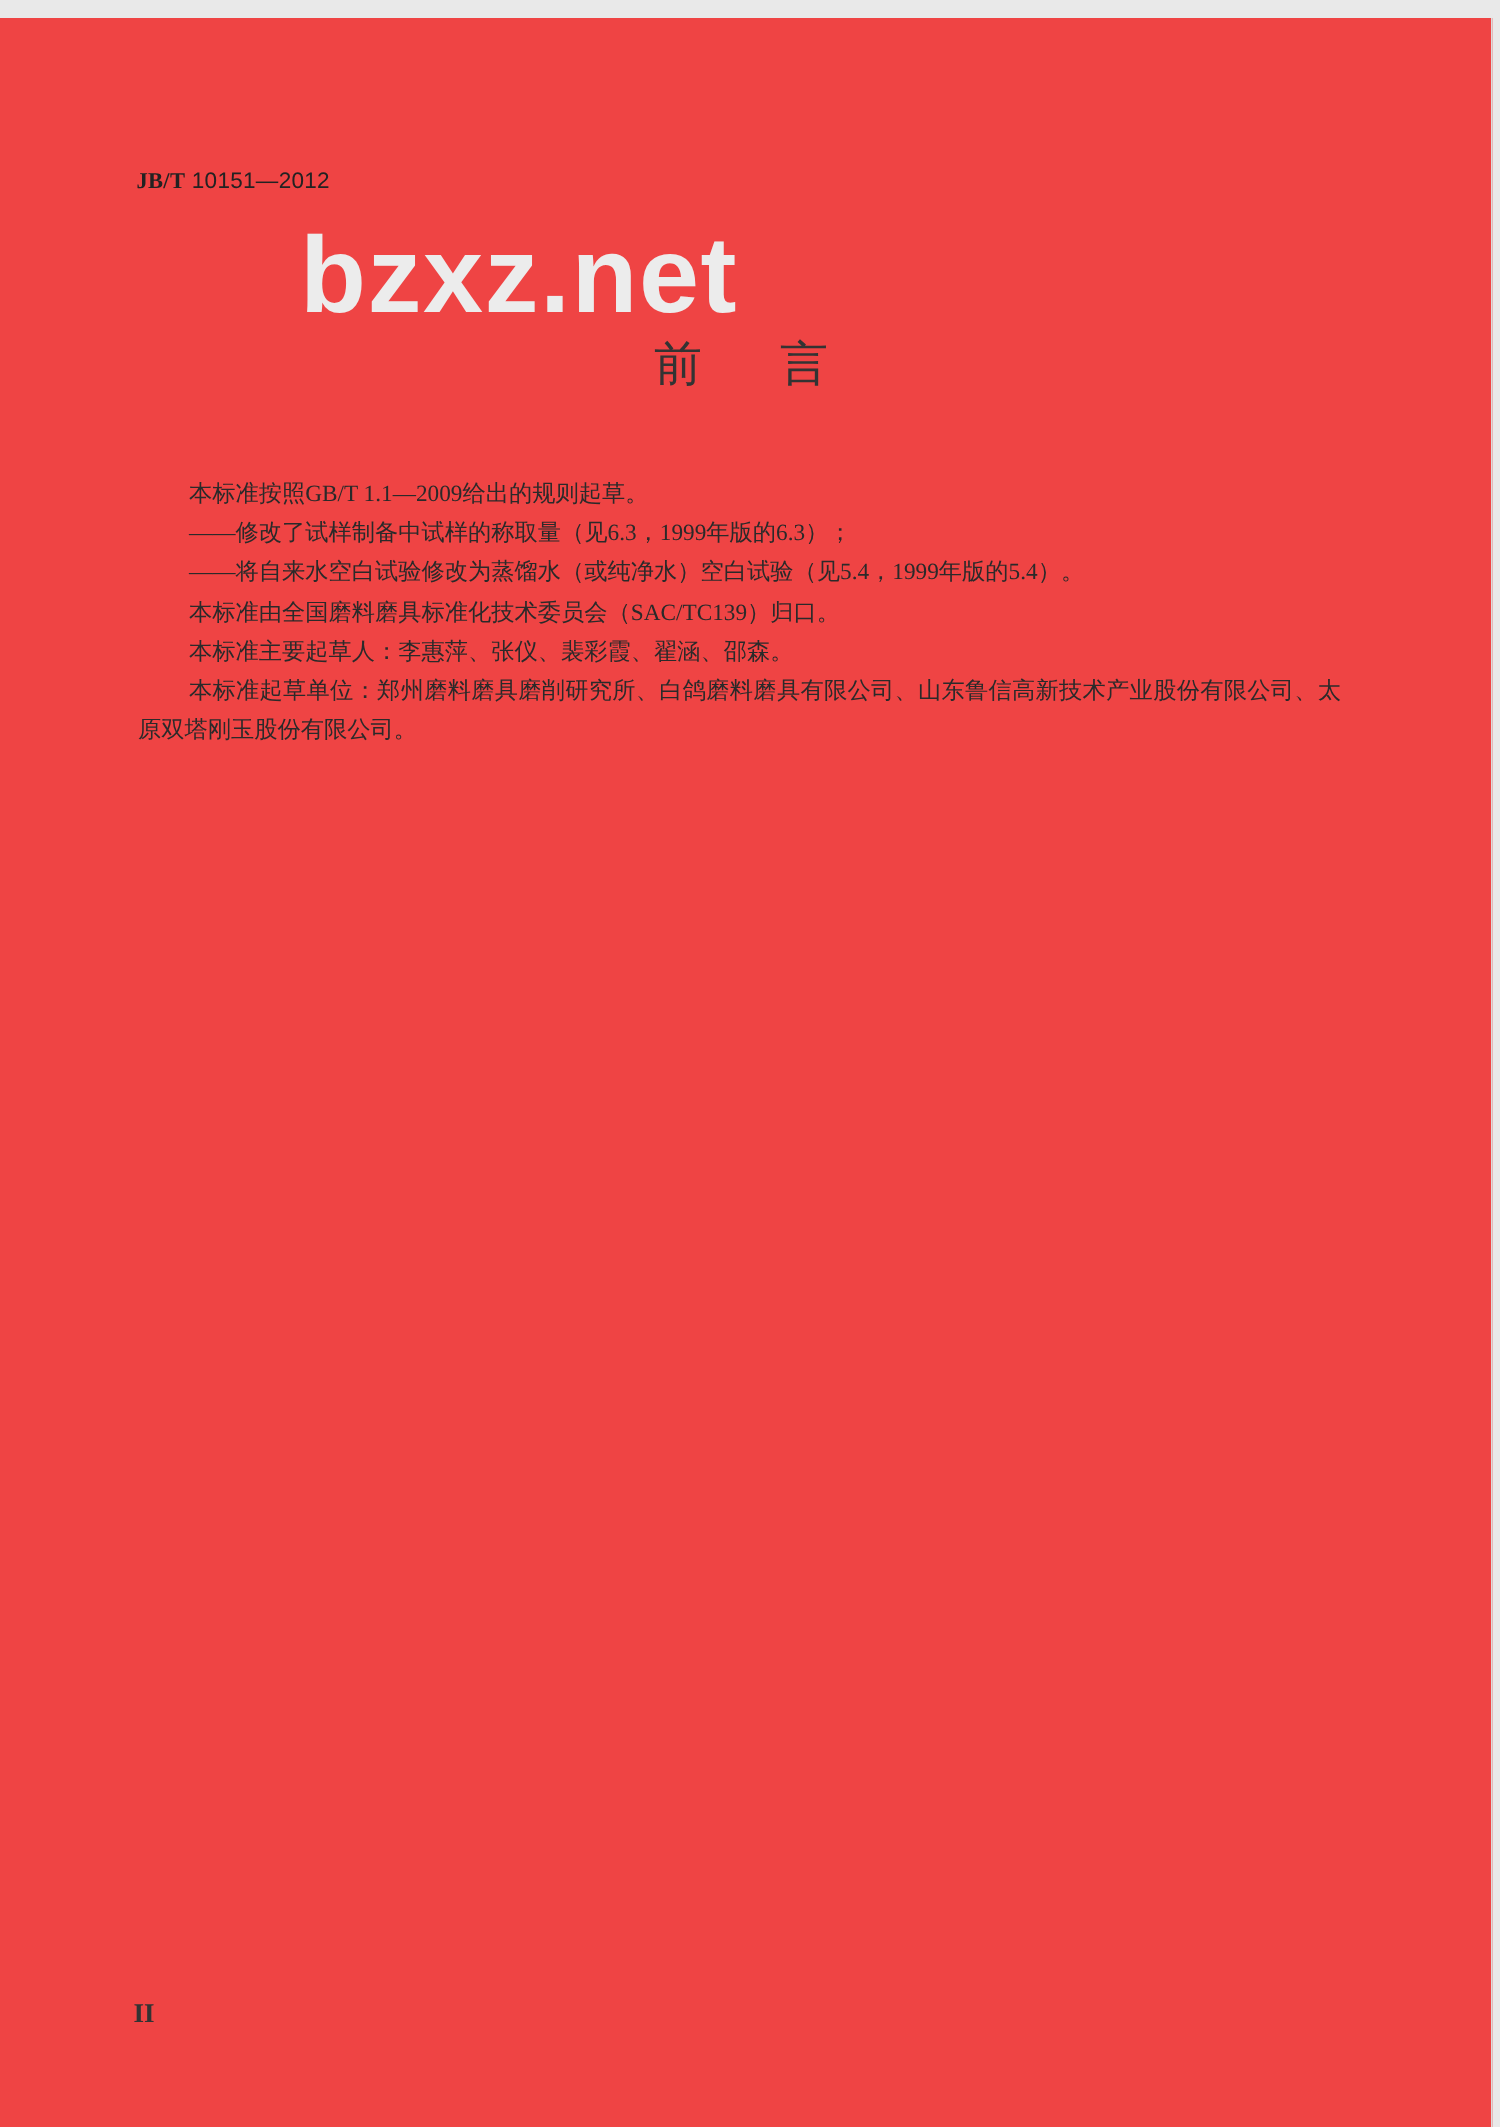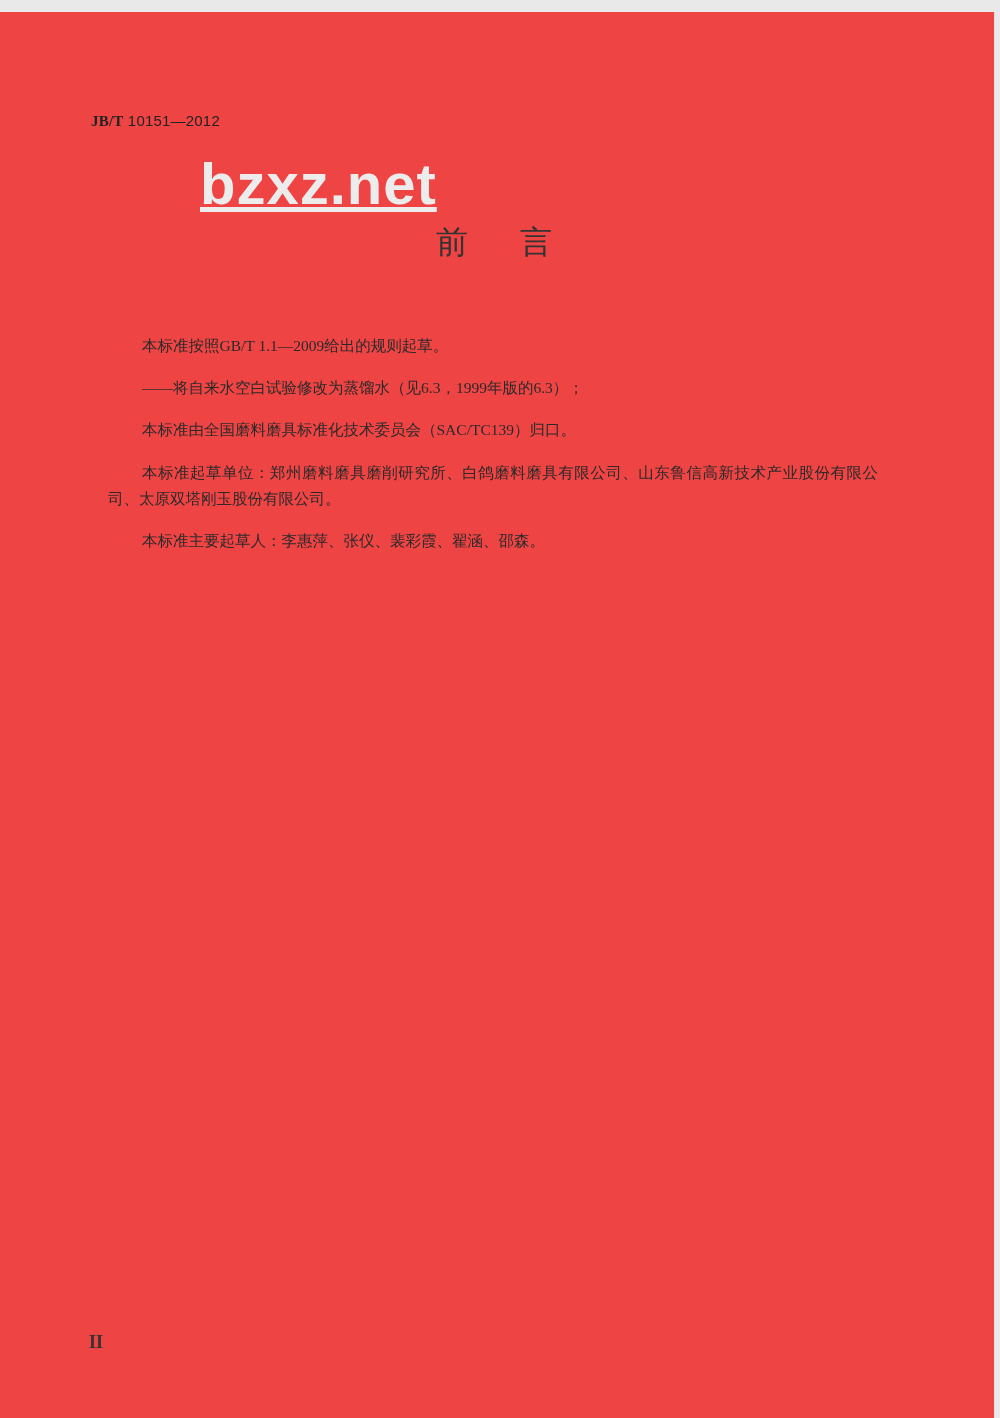--- a/index.html
+++ b/index.html
@@ -35,26 +35,25 @@
     .std-number .prefix {
       font-family: "Liberation Serif", serif;
       font-weight: bold;
     }
     .watermark {
       position: absolute;
       left: 200px;
       top: 122px;
       font-family: "Liberation Sans", sans-serif;
       font-weight: bold;
-      font-size: 58px;
+      font-size: 72px;
       color: #ececec;
       letter-spacing: 1px;
       line-height: 100px;
       user-select: none;
-      text-decoration: underline;
     }
     .title {
       position: absolute;
       left: 436px;
       top: 214px;
       font-family: "DejaVu Sans", sans-serif;
       font-size: 32px;
       color: #333;
       line-height: 32px;
     }
@@ -71,21 +70,21 @@
       left: 92px;
       top: 305px;
       width: 802px;
       font-family: "Liberation Serif", "DejaVu Serif", serif;
       font-size: 15.5px;
       color: #2a2a2a;
       line-height: 26.2px;
     }
     .para {
       text-indent: 34px;
-      margin: 16px;
+      margin: 0;
       text-align: justify;
     }
     .para.dash {
       text-indent: 0;
       padding-left: 34px;
     }
     .page-number {
       position: absolute;
       left: 89px;
       top: 1320px;
@@ -105,21 +104,22 @@
   </div>
 
   <div class="watermark">bzxz.net</div>
 
   <div class="title">
     <span class="ch">前</span><span class="gap"></span><span class="ch">言</span>
   </div>
 
   <div class="body-text">
     <p class="para">本标准按照GB/T 1.1—2009给出的规则起草。</p>
-    <p class="para dash">——将自来水空白试验修改为蒸馏水（见6.3，1999年版的6.3）；</p>
+    <p class="para dash">——修改了试样制备中试样的称取量（见6.3，1999年版的6.3）；</p>
+    <p class="para dash">——将自来水空白试验修改为蒸馏水（或纯净水）空白试验（见5.4，1999年版的5.4）。</p>
     <p class="para">本标准由全国磨料磨具标准化技术委员会（SAC/TC139）归口。</p>
+    <p class="para">本标准主要起草人：李惠萍、张仪、裴彩霞、翟涵、邵森。</p>
     <p class="para">本标准起草单位：郑州磨料磨具磨削研究所、白鸽磨料磨具有限公司、山东鲁信高新技术产业股份有限公司、太原双塔刚玉股份有限公司。</p>
-    <p class="para">本标准主要起草人：李惠萍、张仪、裴彩霞、翟涵、邵森。</p>
   </div>
 
   <div class="page-number">II</div>
 
 </div>
 
 </body></html>

